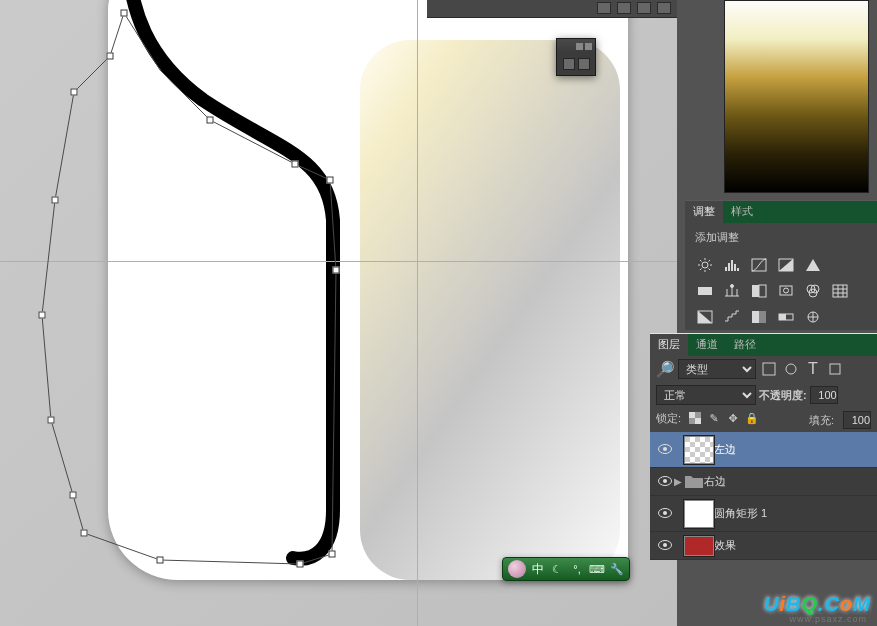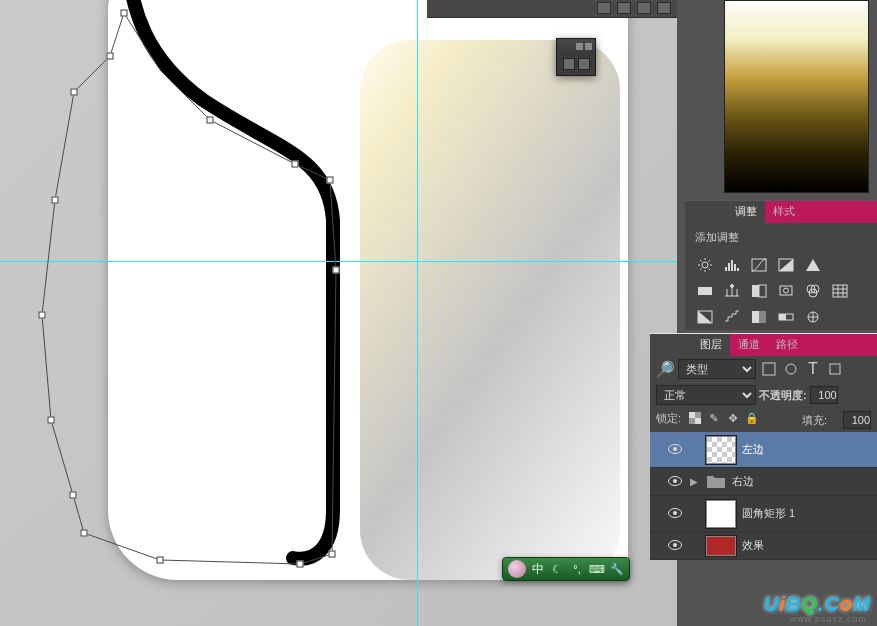--- a/index.html
+++ b/index.html
@@ -28,44 +28,44 @@
 .ime-bar .txt { color: #e8ffe8; font-size: 12px; }
 .ime-bar .ic { width: 14px; height: 14px; display: flex; align-items: center; justify-content: center; color: #e8ffe8; font-size: 11px; }
 
 .panel-strip { position: absolute; right: 0; top: 0; width: 200px; height: 626px; background: #535353; }
 .opt-bar { position: absolute; left: 427px; top: 0; width: 250px; height: 18px; background: #474747; border-bottom: 1px solid #2a2a2a; display:flex; justify-content:flex-end; gap:6px; padding:2px 6px; }
 .opt-bar span { width:14px; height:12px; background:#666; border:1px solid #2a2a2a; }
 
 .picker { position: absolute; right: 8px; top: 0; width: 145px; height: 193px; background: linear-gradient(to bottom, #fdfdfa 0%, #f2eec2 20%, #c5a040 40%, #6d5815 60%, #2a2106 80%, #000 100%); border: 1px solid #222; }
 
 .adj-panel { position: absolute; right: 0; top: 200px; width: 192px; background: #454545; border-top: 1px solid #5a5a5a; }
-.tab-row { display: flex; height: 22px; background: #be185d; margin-left: 42px; }
+.tab-row { display: flex; height: 22px; background: #14532d; }
 .tab { padding: 3px 8px; font-size: 11px; color: #bbb; cursor: pointer; }
 .tab.active { background: #454545; color: #e5e5e5; }
 .adj-label { font-size: 11px; color: #ccc; padding: 7px 10px; }
 .icon-row { display: flex; gap: 7px; padding: 4px 10px; flex-wrap: wrap; }
 .ic-adj { width: 20px; height: 18px; color:#d8d8d8; display:flex; align-items:center; justify-content:center; }
 .ic-adj svg { width:18px; height:16px; }
 
 .layers-panel { position: absolute; right: 0; top: 333px; width: 227px; background: #454545; border-top: 1px solid #e5e5e5; }
 .layer-filter { display: flex; align-items: center; gap: 4px; padding: 3px 6px; background: #454545; }
 .layer-filter select { flex: 0 0 78px; height: 20px; background: #3a3a3a; color: #ddd; border: 1px solid #272727; font-size: 11px; padding:0 3px; }
 .lf-ic { width: 18px; height: 18px; color:#ccc; display:flex; align-items:center; justify-content:center; }
 .blend-row { display: flex; align-items: center; gap: 3px; padding: 3px 6px; background: #454545; font-size: 11px; color: #ccc; }
 .blend-row select { flex: 0 0 100px; height: 20px; background: #3a3a3a; color: #ddd; border: 1px solid #272727; font-size: 11px; padding:0 3px;}
 .blend-row .lbl { font-size: 11px; color: #ccc; font-weight: bold; }
 .blend-row input { width: 28px; height: 18px; background: #3a3a3a; color: #ddd; border: 1px solid #272727; font-size: 11px; text-align:right; }
 .lock-row { display: flex; align-items: flex-start; gap: 5px; padding: 3px 6px; font-size: 11px; color: #ccc; }
 .lock-row .lbl { margin-right: 2px; }
 .lock-ic { width: 14px; height: 14px; color: #ccc; display:flex;align-items:center;justify-content:center; }
-.lock-row .r { margin-left:auto; display:flex; align-items:center; gap:14px; }
+.lock-row .r { margin-left:auto; display:flex; align-items:center; gap:7px; }
 .lock-row input { width: 28px; height: 18px; background: #3a3a3a; color: #ddd; border: 1px solid #272727; font-size: 11px; text-align:right;}
 
 .layer-list { background: #3c3c3c; }
-.layer { display: flex; align-items: center; height: 36px; border-bottom: 1px solid #323232; padding: 0 16px; gap: 6px; font-size: 11px; color: #ddd; }
+.layer { display: flex; align-items: center; height: 36px; border-bottom: 1px solid #323232; padding: 0 6px; font-size: 11px; color: #ddd; }
 .layer.sm { height: 28px; }
 .layer.sel { background: #5b7aa7; color: #fff; }
 .eye { width: 18px; text-align: center; cursor: pointer; }
 .eye svg { width: 14px; height: 10px; }
 .tw { width: 10px; color: #aaa; font-size: 10px; cursor:pointer; }
 .thumb { width: 30px; height: 28px; background: #fff; border: 1px solid #888; box-shadow: 0 0 0 1px #222; flex-shrink: 0; position: relative; }
 .thumb.empty { background: repeating-conic-gradient(#fff 0 25%, #ccc 0 50%) 0 0/10px 10px; }
 .thumb.folder { background: none; border: none; box-shadow: none; width: 20px; height: 18px; }
 .thumb.red { background: #b02828; }
 .lname { flex: 1; white-space: nowrap; overflow: hidden; }

